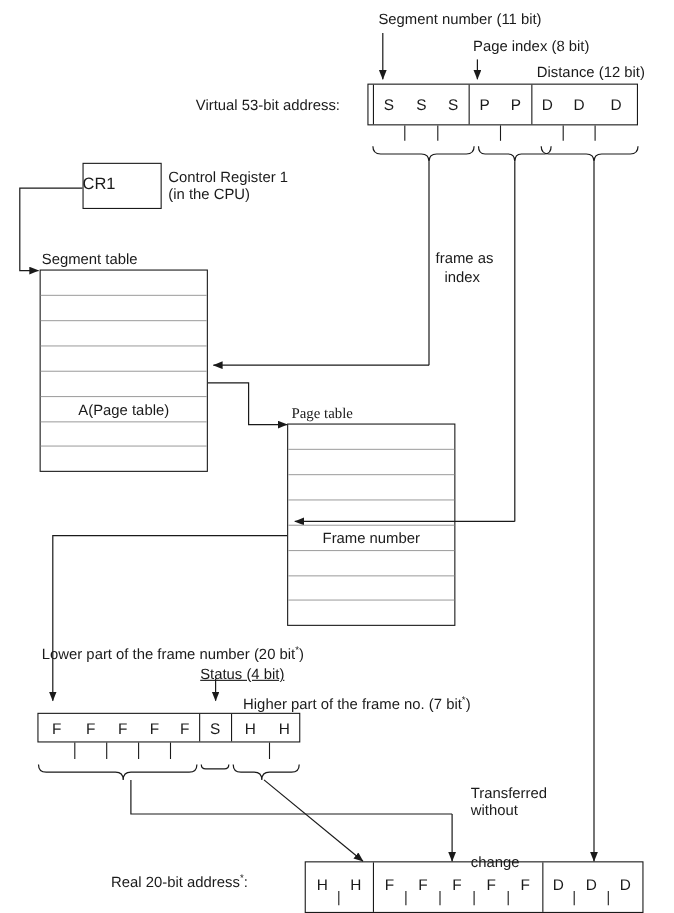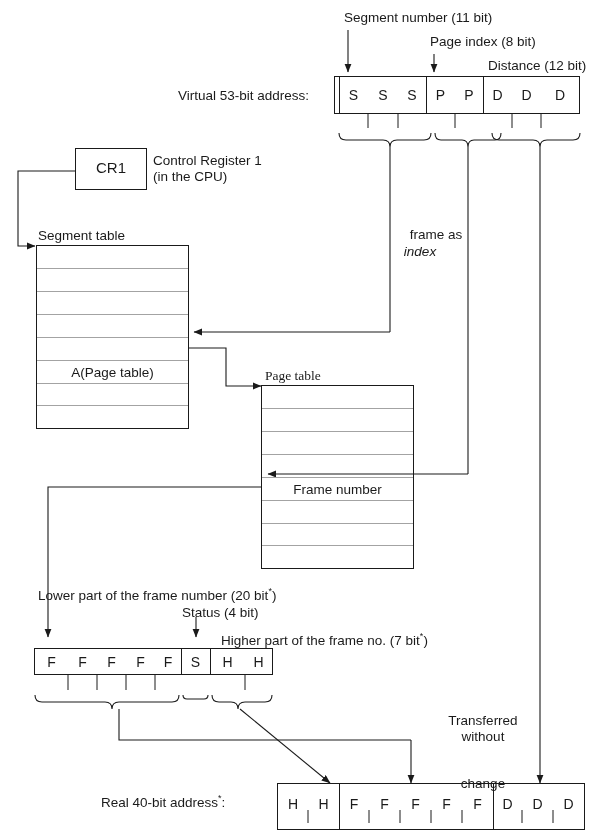--- a/index.html
+++ b/index.html
@@ -1,19 +1,19 @@
 <!DOCTYPE html>
 <html><head>
 <meta charset="utf-8">
 <style>
   html,body{margin:0;padding:0;background:#ffffff;}
   body{font-family:"Liberation Sans","DejaVu Sans",sans-serif;color:#1a1a1a;}
   #stage{position:relative;width:613px;height:830px;background:#fff;overflow:hidden;}
   .lbl{position:absolute;font-size:13.5px;line-height:16px;white-space:pre;color:#1a1a1a;}
-  .lbl.c{text-align:center;}
+  .lbl.c{}
   .sup{font-size:9px;vertical-align:super;}
   svg{position:absolute;left:0;top:0;width:613px;height:830px;overflow:visible;}
   .bx{position:absolute;border:1px solid #1a1a1a;box-sizing:border-box;background:transparent;}
   .cell{position:absolute;box-sizing:border-box;font-size:14px;display:flex;align-items:center;justify-content:center;}
   .trow{position:absolute;box-sizing:border-box;border-bottom:1px solid #a3a3a3;display:flex;align-items:center;justify-content:center;font-size:13.5px;}
   .trow.last{border-bottom:none;}
   .vdk{position:absolute;background:#1a1a1a;width:1px;}
 </style>
 </head>
 <body>
@@ -141,46 +141,46 @@
   <div class="trow" style="left:262px;top:386px;width:151px;height:23px;"></div>
   <div class="trow" style="left:262px;top:409px;width:151px;height:23px;"></div>
   <div class="trow" style="left:262px;top:432px;width:151px;height:23px;"></div>
   <div class="trow" style="left:262px;top:455px;width:151px;height:23px;"></div>
   <div class="trow" style="left:262px;top:478px;width:151px;height:23px;">Frame number</div>
   <div class="trow" style="left:262px;top:501px;width:151px;height:23px;"></div>
   <div class="trow" style="left:262px;top:524px;width:151px;height:22px;"></div>
   <div class="trow last" style="left:262px;top:546px;width:151px;height:22px;"></div>
 
   <div class="lbl c" style="left:396px;top:227px;width:80px;">frame as</div>
-  <div class="lbl c" style="left:380px;top:244px;width:80px;font-style:italic;">index</div>
+  <div class="lbl c" style="left:404px;top:244px;width:80px;">index</div>
 
   <div class="lbl" style="left:38px;top:583px;"><span>Lower part of the frame number (20 bit</span><span class="sup">*</span><span>)</span></div>
 
-  <div class="lbl" style="left:182px;top:605px;">Status (4 bit)</div>
+  <div class="lbl" style="left:182px;top:605px;text-decoration:underline;">Status (4 bit)</div>
 
   <div class="lbl" style="left:221px;top:628px;"><span>Higher part of the frame no. (7 bit</span><span class="sup">*</span><span>)</span></div>
 
   <div class="bx" style="left:34px;top:648px;width:239px;height:27px;"></div>
   <div class="vdk" style="left:181px;top:649px;height:25px;"></div>
   <div class="vdk" style="left:210px;top:649px;height:25px;"></div>
 
   <div class="cell" style="left:35px;top:649px;width:33px;height:25px;">F</div>
   <div class="cell" style="left:68px;top:649px;width:29px;height:25px;">F</div>
   <div class="cell" style="left:97px;top:649px;width:29px;height:25px;">F</div>
   <div class="cell" style="left:126px;top:649px;width:29px;height:25px;">F</div>
   <div class="cell" style="left:155px;top:649px;width:26px;height:25px;">F</div>
   <div class="cell" style="left:181px;top:649px;width:29px;height:25px;">S</div>
   <div class="cell" style="left:210px;top:649px;width:35px;height:25px;">H</div>
   <div class="cell" style="left:245px;top:649px;width:27px;height:25px;">H</div>
 
   <div class="lbl c" style="left:428px;top:713px;width:110px;">Transferred</div>
   <div class="lbl c" style="left:428px;top:729px;width:110px;">without</div>
   <div class="lbl c" style="left:428px;top:745px;width:110px;margin-top:31px;">change</div>
 
-  <div class="lbl" style="left:101px;top:790px;"><span>Real 40-bit address</span><span class="sup">*</span><span>:</span></div>
+  <div class="lbl" style="left:101px;top:790px;"><span>Real 20-bit address</span><span class="sup">*</span><span>:</span></div>
 
   <div class="bx" style="left:277px;top:783px;width:308px;height:47px;"></div>
   <div class="vdk" style="left:339px;top:784px;height:45px;"></div>
   <div class="vdk" style="left:493px;top:784px;height:45px;"></div>
 
   <div class="cell" style="left:278px;top:784px;width:30px;height:40px;">H</div>
   <div class="cell" style="left:308px;top:784px;width:31px;height:40px;">H</div>
   <div class="cell" style="left:339px;top:784px;width:30px;height:40px;">F</div>
   <div class="cell" style="left:369px;top:784px;width:31px;height:40px;">F</div>
   <div class="cell" style="left:400px;top:784px;width:31px;height:40px;">F</div>

